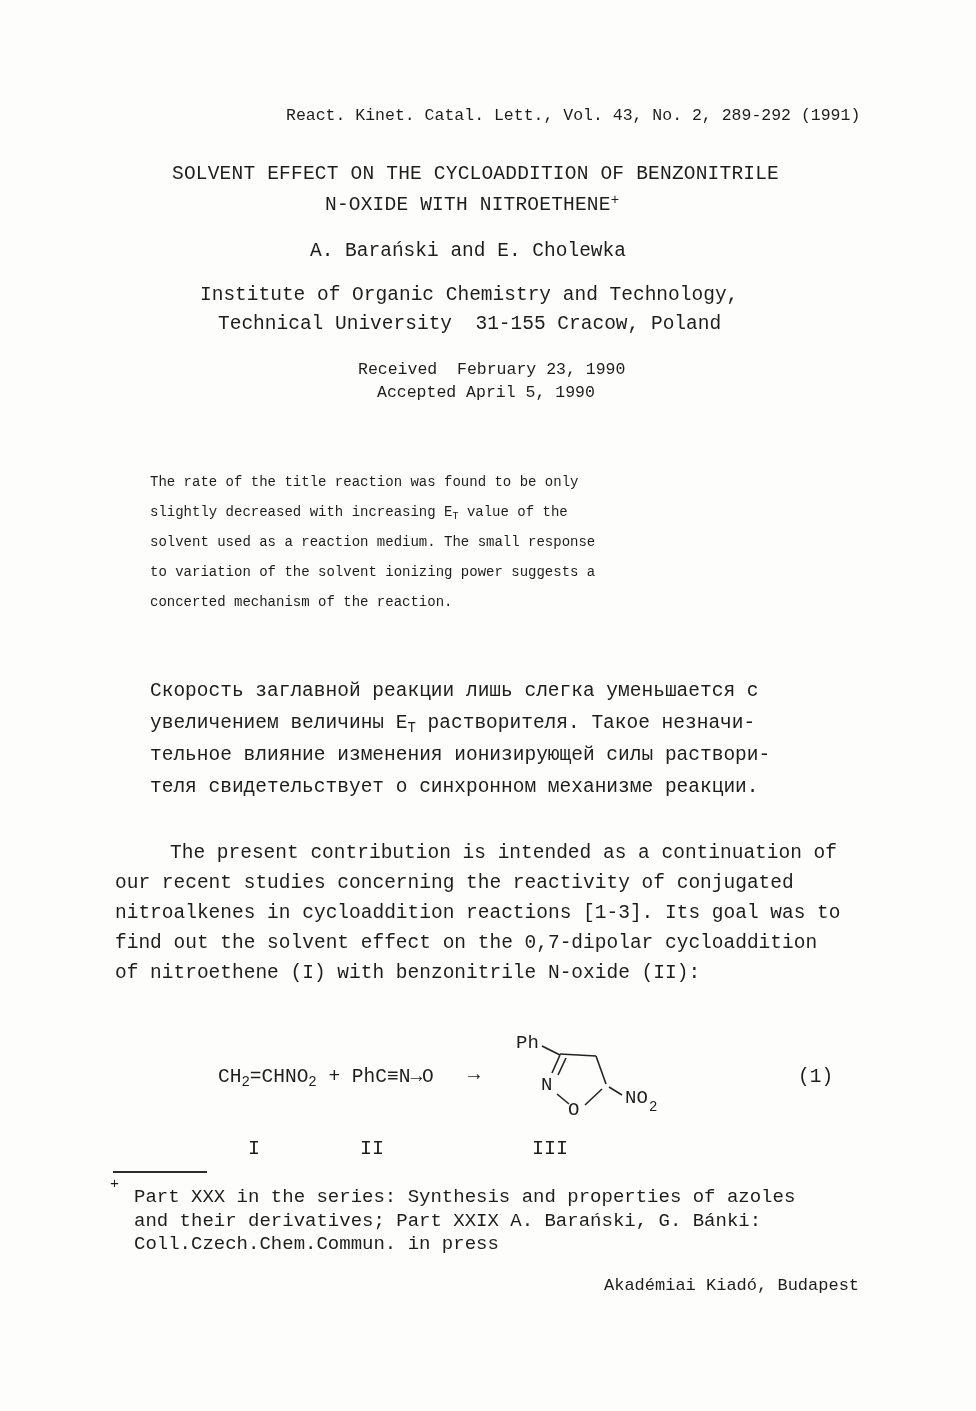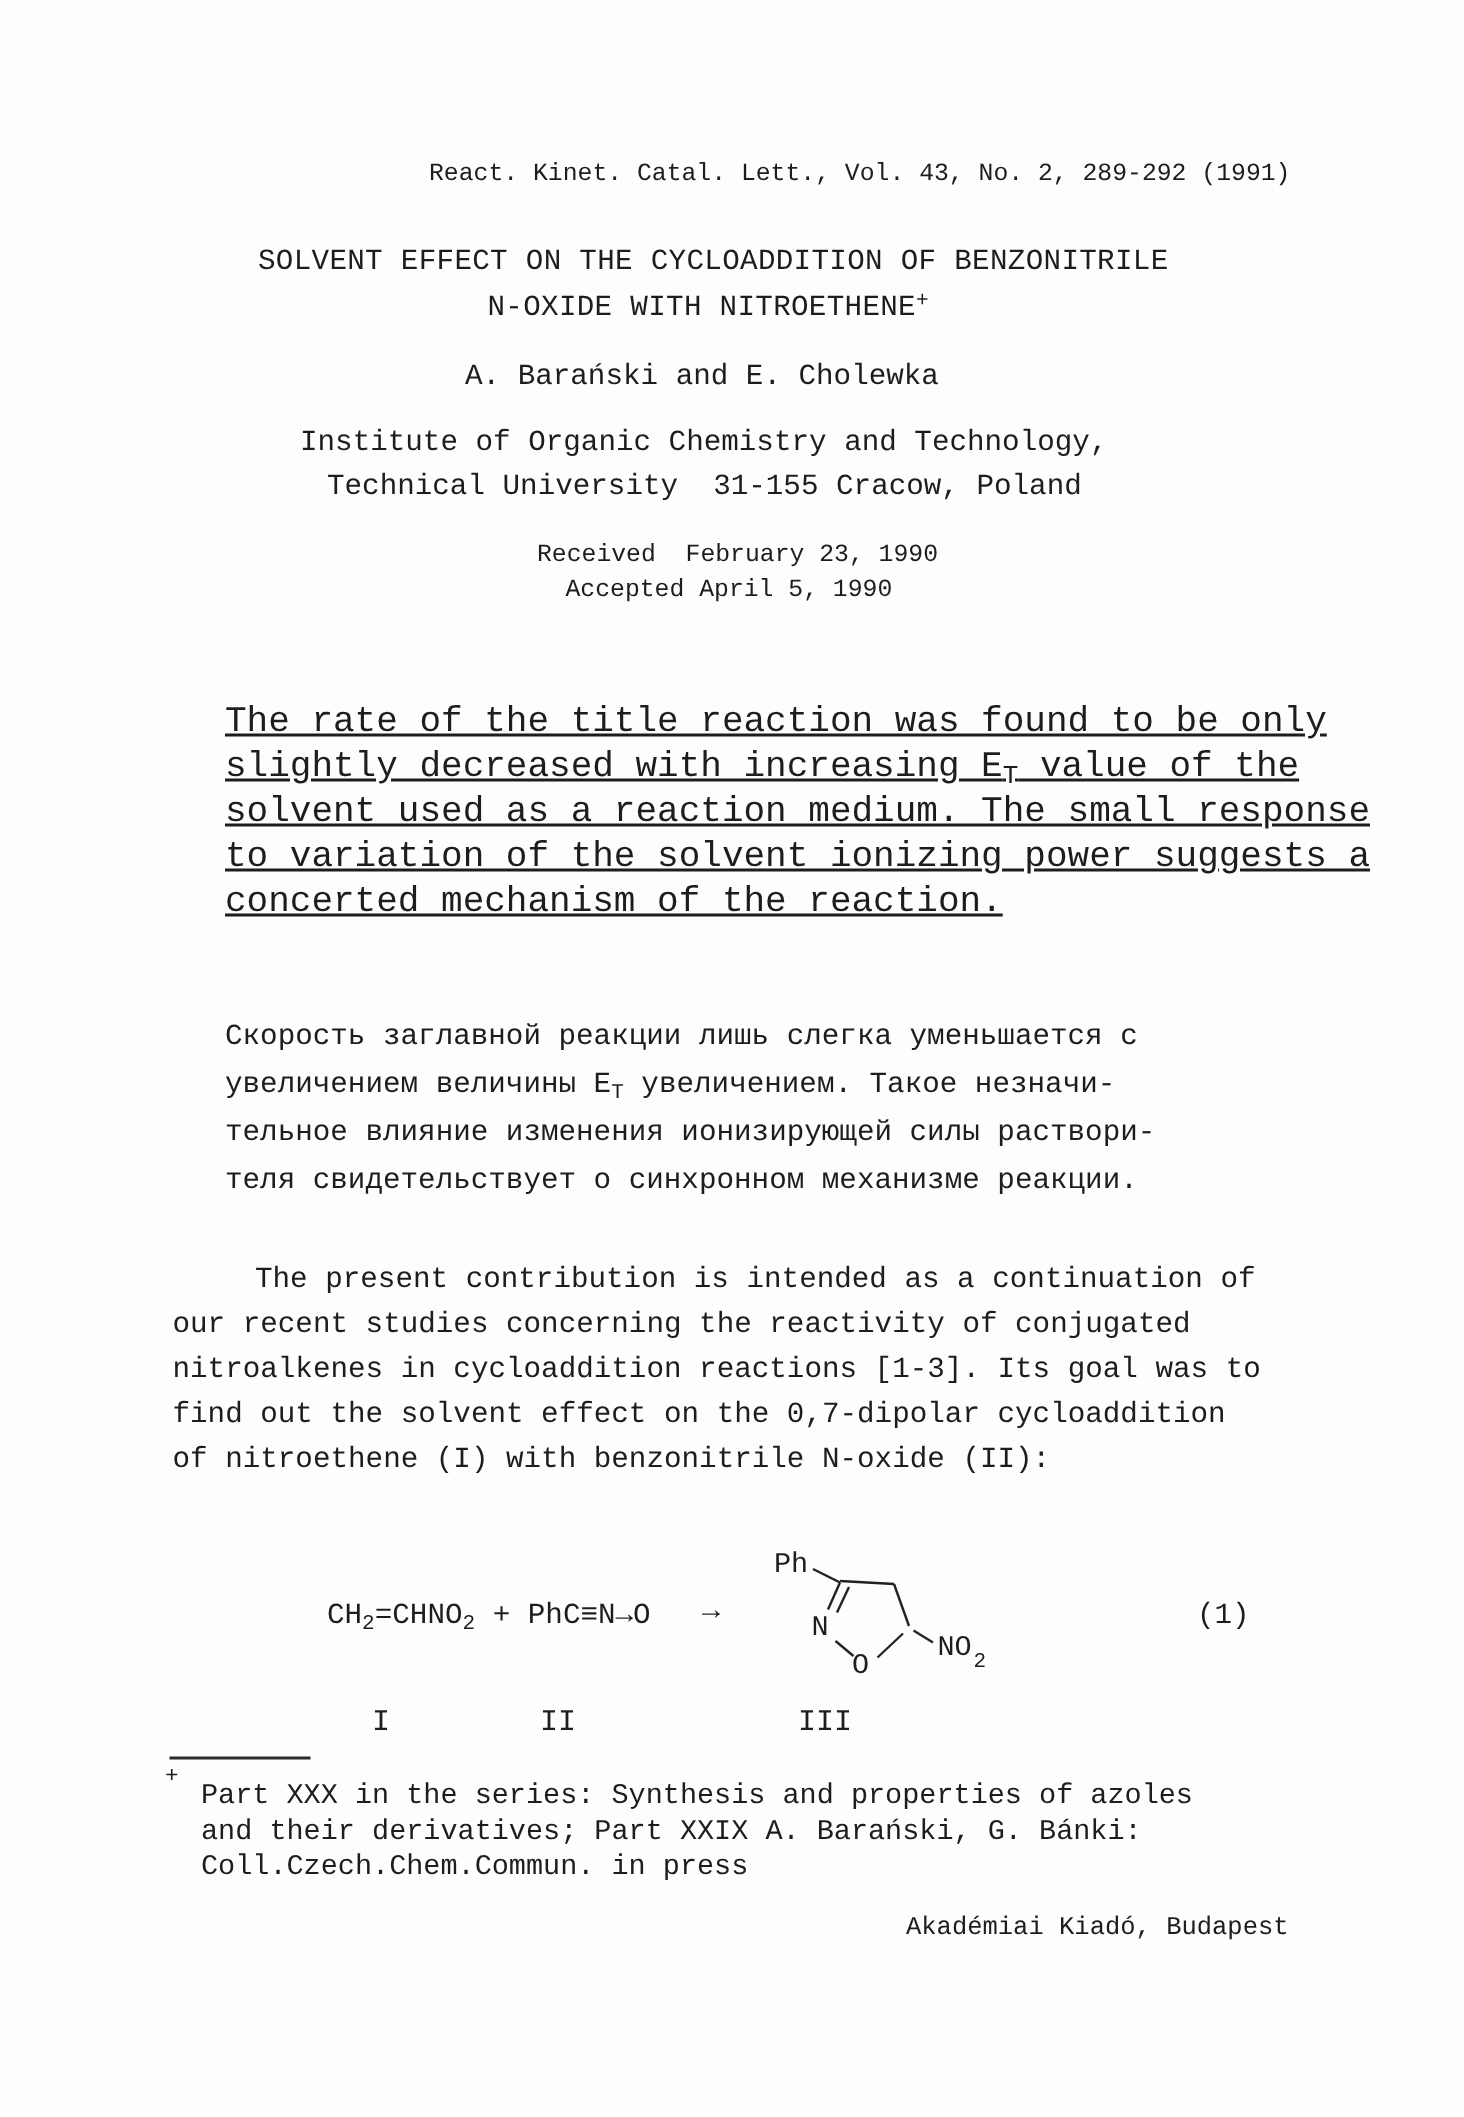--- a/index.html
+++ b/index.html
@@ -14,21 +14,21 @@
   .line{white-space:pre;}
   .abs{position:absolute;}
   .journal-ref{top:106px;left:286px;font-size:16.5px;}
   .title-line1{top:163px;left:172px;font-size:19.5px;letter-spacing:.2px;}
   .title-line2{top:194px;left:325px;font-size:19.5px;letter-spacing:.2px;}
   .authors{top:240px;left:310px;font-size:19.5px;}
   .affil1{top:284px;left:200px;font-size:19.5px;}
   .affil2{top:313px;left:218px;font-size:19.5px;}
   .received{top:360px;left:358px;font-size:16.5px;text-align:right;}
   .accepted{top:383px;left:377px;font-size:16.5px;}
-  .abstract-en{top:467px;left:150px;font-size:24px;line-height:30px;text-decoration:underline;}
+  .abstract-en{top:467px;left:150px;font-size:14px;line-height:30px;}
   .abstract-ru{top:675px;left:150px;font-size:19.5px;line-height:32px;}
   .body-par{top:838px;left:115px;font-size:19.5px;line-height:30px;}
   .body-par .indent{padding-left:55px;}
   sub{font-size:.72em;vertical-align:-.3em;line-height:0;}
   sup{font-size:.72em;vertical-align:.45em;line-height:0;}
   .eq-text{top:1066px;left:218px;font-size:19.5px;}
   .eq-arrow{top:1063px;left:468px;font-size:20px;}
   .eq-number{top:1066px;left:798px;font-size:19.5px;}
   .ring-svg{top:1028px;left:498px;}
   .ring-svg text{font-family:"Liberation Mono","DejaVu Sans Mono",monospace;fill:#1d1d1d;}
@@ -61,21 +61,21 @@
   <div class="abs abstract-en">
     <div class="line">The rate of the title reaction was found to be only</div>
     <div class="line"><span>slightly decreased with increasing E</span><sub>T</sub><span> value of the</span></div>
     <div class="line">solvent used as a reaction medium. The small response</div>
     <div class="line">to variation of the solvent ionizing power suggests a</div>
     <div class="line">concerted mechanism of the reaction.</div>
   </div>
 
   <div class="abs abstract-ru">
     <div class="line">Скорость заглавной реакции лишь слегка уменьшается с</div>
-    <div class="line"><span>увеличением величины Е</span><sub>Т</sub><span> увеличением. Такое незначи-</span></div>
+    <div class="line"><span>увеличением величины Е</span><sub>Т</sub><span> растворителя. Такое незначи-</span></div>
     <div class="line">тельное влияние изменения ионизирующей силы раствори-</div>
     <div class="line">теля свидетельствует о синхронном механизме реакции.</div>
   </div>
 
   <div class="abs body-par">
     <div class="line indent">The present contribution is intended as a continuation of</div>
     <div class="line">our recent studies concerning the reactivity of conjugated</div>
     <div class="line">nitroalkenes in cycloaddition reactions [1-3]. Its goal was to</div>
     <div class="line">find out the solvent effect on the 0,7-dipolar cycloaddition</div>
     <div class="line">of nitroethene (I) with benzonitrile N-oxide (II):</div>

